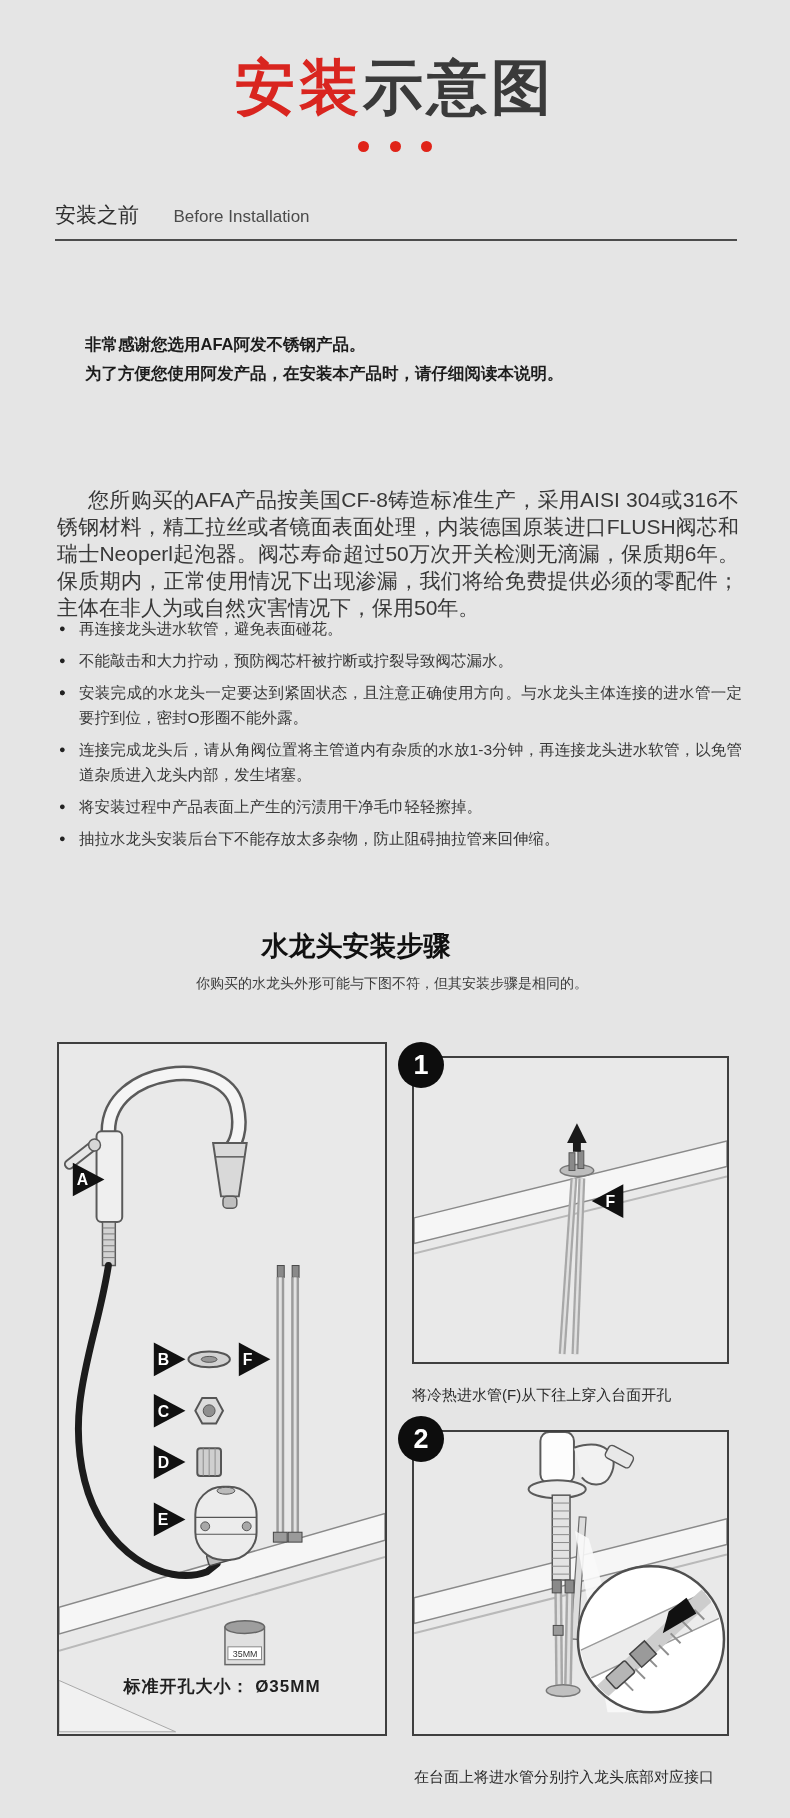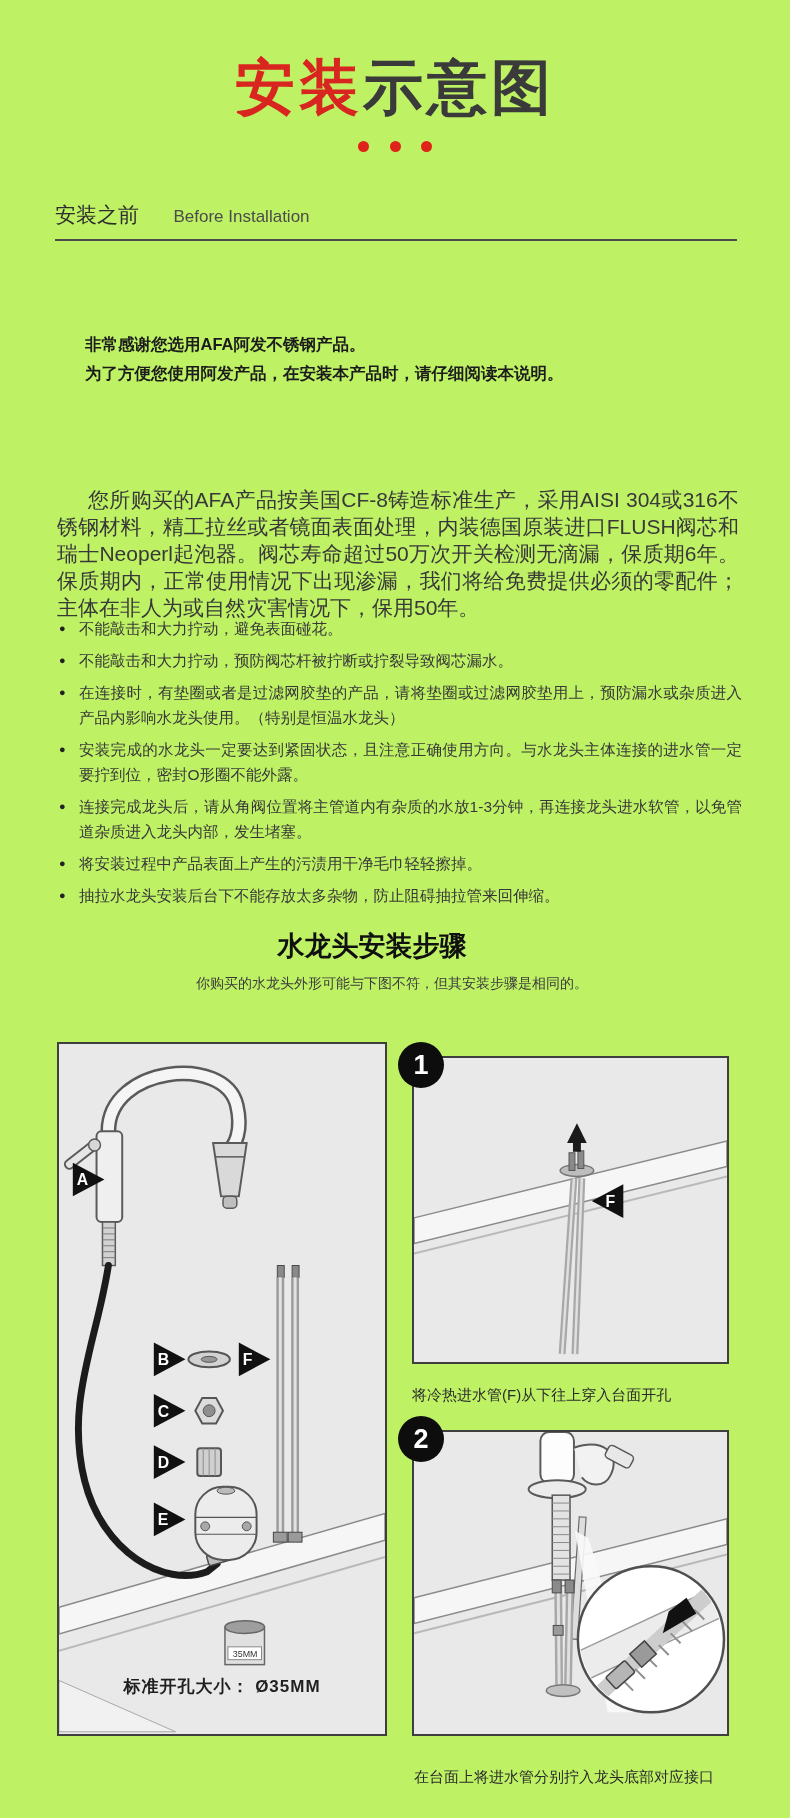--- a/index.html
+++ b/index.html
@@ -1,16 +1,16 @@
 <!DOCTYPE html>
 <html><head>
 <meta charset="utf-8">
 <style>
   html,body{margin:0;padding:0;background:#ffffff;}
-  .page{position:relative;width:790px;height:1818px;background:#bef264;overflow:hidden;
+  .page{position:relative;width:790px;height:1818px;background:#e5e5e5;overflow:hidden;
         font-family:"Liberation Sans","DejaVu Sans",sans-serif;color:#333;}
 
   
   .main-title{position:absolute;top:56px;left:0;width:790px;text-align:center;
               font-size:60px;font-weight:900;letter-spacing:4px;line-height:64px;}
   .main-title .t-red{color:#d9251f;}
   .main-title .t-dark{color:#3a3a3a;}
   .title-dots{position:absolute;top:141px;left:0;width:790px;text-align:center;line-height:0;}
   .title-dots .dot{display:inline-block;width:11px;height:11px;border-radius:50%;
                    background:#e02318;margin:0 8px;}
@@ -30,21 +30,21 @@
         line-height:27px;color:#383838;text-indent:31px;text-align:justify;}
 
   
   .notes{position:absolute;top:616px;left:58px;width:684px;margin:0;padding:0;list-style:none;}
   .notes li{position:relative;padding-left:21px;font-size:15.5px;line-height:25px;
             margin-bottom:7px;color:#383838;text-align:justify;}
   .notes li .blt{position:absolute;left:1px;top:0;font-size:11px;color:#222;}
 
   
   .steps-heading{position:absolute;top:928px;left:0;width:712px;text-align:center;
-                 font-size:27px;font-weight:bold;color:#101010;padding-left:16px;}
+                 font-size:27px;font-weight:bold;color:#101010;}
   .steps-subtitle{position:absolute;top:975px;left:0;width:784px;text-align:center;
                   font-size:14px;color:#3c3c3c;}
 
   
   .diagram{position:absolute;top:1040px;left:0;width:790px;height:778px;}
   .panel{position:absolute;background:#e9e9e9;border:2px solid #3f3f3f;box-sizing:border-box;}
   .left-panel{left:57px;top:2px;width:330px;height:694px;}
   .step1-panel{left:412px;top:16px;width:317px;height:308px;}
   .step2-panel{left:412px;top:390px;width:317px;height:306px;}
   .panel svg{display:block;width:100%;height:100%;}
@@ -81,23 +81,23 @@
   </div>
 
   <div class="intro">
     <div>非常感谢您选用AFA阿发不锈钢产品。</div>
     <div>为了方便您使用阿发产品，在安装本产品时，请仔细阅读本说明。</div>
   </div>
 
   <div class="para">您所购买的AFA产品按美国CF-8铸造标准生产，采用AISI 304或316不锈钢材料，精工拉丝或者镜面表面处理，内装德国原装进口FLUSH阀芯和瑞士Neoperl起泡器。阀芯寿命超过50万次开关检测无滴漏，保质期6年。保质期内，正常使用情况下出现渗漏，我们将给免费提供必须的零配件；主体在非人为或自然灾害情况下，保用50年。</div>
 
   <ul class="notes">
-    <li><span class="blt">●</span><span>不能敲击和大力拧动，避免表面碰花。</span></li>
+    <li><span class="blt">●</span><span>再连接龙头进水软管，避免表面碰花。</span></li>
     <li><span class="blt">●</span><span>不能敲击和大力拧动，预防阀芯杆被拧断或拧裂导致阀芯漏水。</span></li>
-    <li><span class="blt">●</span><span>在连接时，有垫圈或者是过滤网胶垫的产品，请将垫圈或过滤网胶垫用上，预防漏水或杂质进入产品内影响水龙头使用。（特别是恒温水龙头）</span></li>
+    <li><span class="blt">●</span></li>
     <li><span class="blt">●</span><span>安装完成的水龙头一定要达到紧固状态，且注意正确使用方向。与水龙头主体连接的进水管一定要拧到位，密封O形圈不能外露。</span></li>
     <li><span class="blt">●</span><span>连接完成龙头后，请从角阀位置将主管道内有杂质的水放1-3分钟，再连接龙头进水软管，以免管道杂质进入龙头内部，发生堵塞。</span></li>
     <li><span class="blt">●</span><span>将安装过程中产品表面上产生的污渍用干净毛巾轻轻擦掉。</span></li>
     <li><span class="blt">●</span><span>抽拉水龙头安装后台下不能存放太多杂物，防止阻碍抽拉管来回伸缩。</span></li>
   </ul>
 
   <div class="steps-heading">水龙头安装步骤</div>
   <div class="steps-subtitle">你购买的水龙头外形可能与下图不符，但其安装步骤是相同的。</div>
 
   <div class="diagram">

